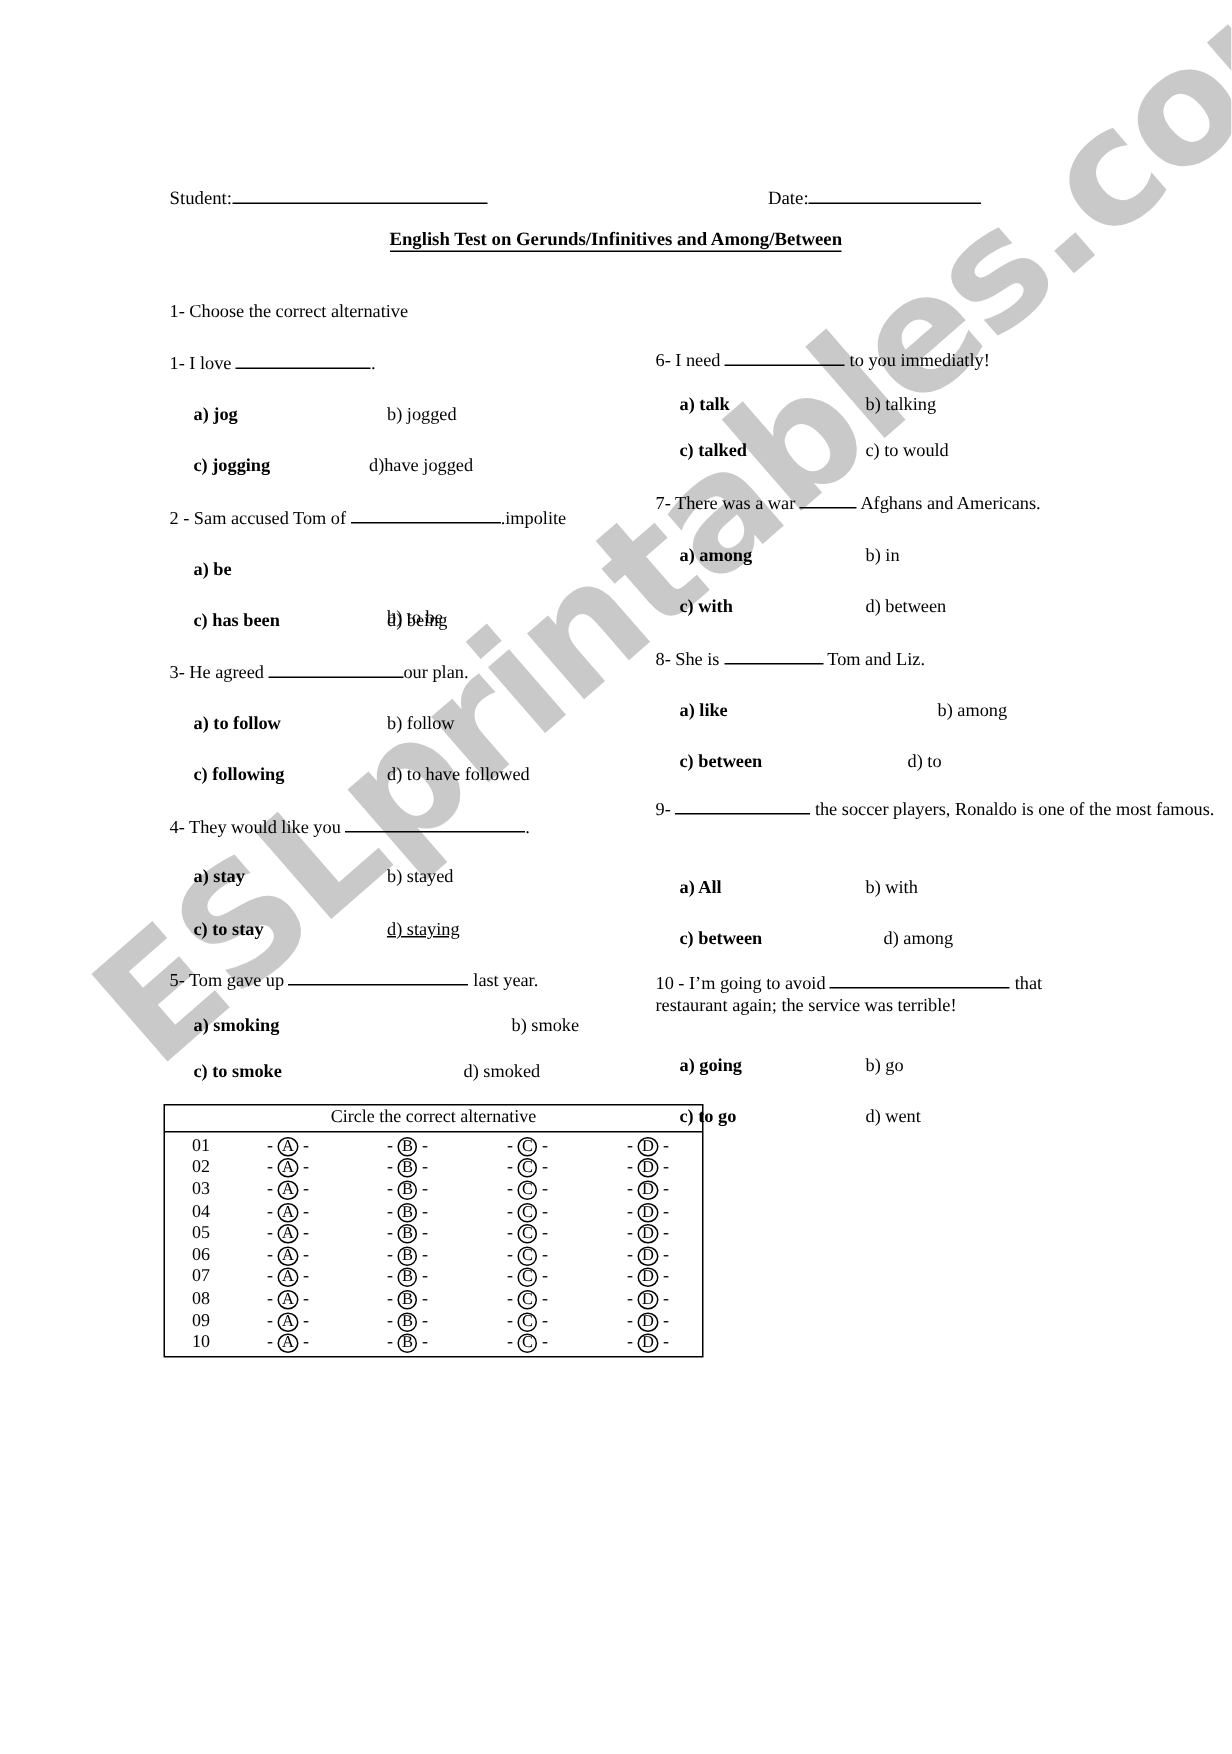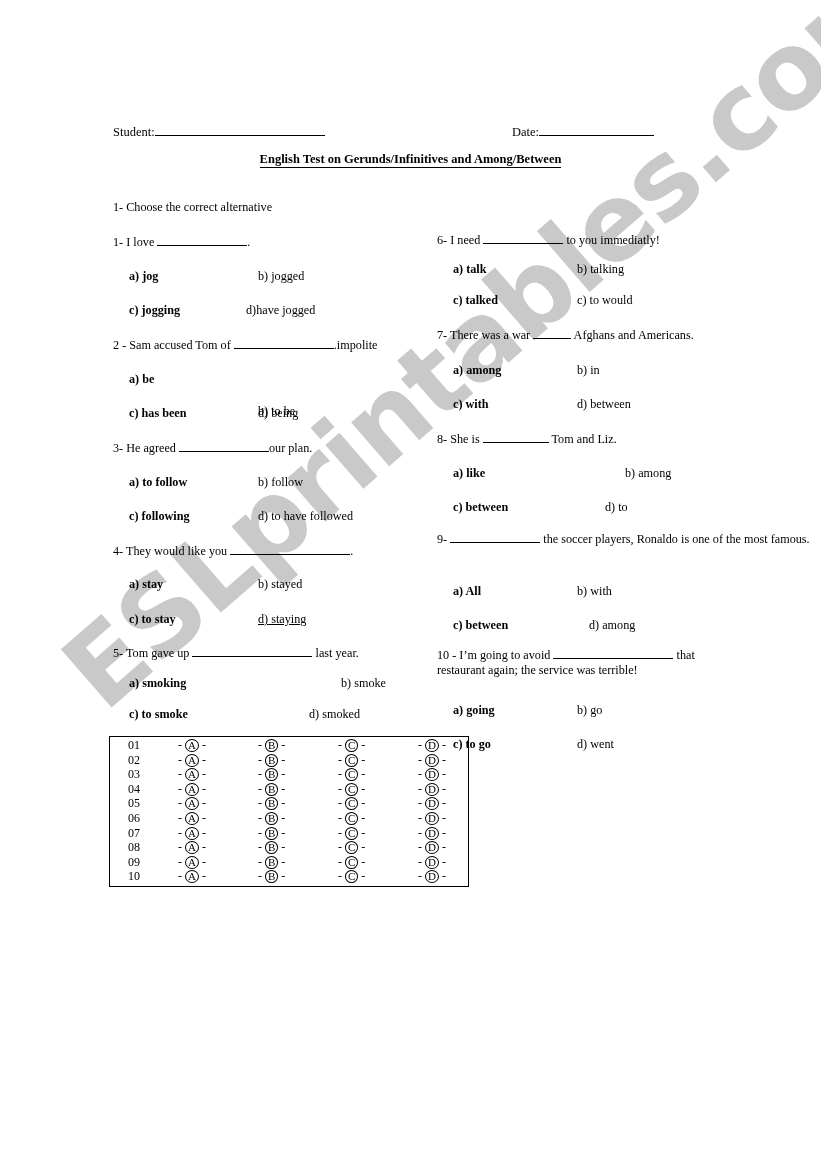--- a/index.html
+++ b/index.html
@@ -258,20 +258,21 @@
           <span class="opt-a">a) going</span>
           <span class="opt-b" style="left: 140px;">b) go</span>
         </div>
         <div class="abs opt-row colR" style="top: 705px; width: 300px;">
           <span class="opt-a">c) to go</span>
           <span class="opt-b" style="left: 140px;">d) went</span>
         </div>
       </div>
 
     <div id="answer-table">
+      <div class="tbl-head">Circle the correct alternative</div>
       <div class="tbl-body" id="answer-rows">
           <div class="ans-row">
             <span class="ans-num">01</span>
             <span class="ans-opt-a"><span>- </span><span class="circled">A</span><span> -</span></span>
             <span class="ans-opt-b"><span>- </span><span class="circled">B</span><span> -</span></span>
             <span class="ans-opt-c"><span>- </span><span class="circled">C</span><span> -</span></span>
             <span class="ans-opt-d"><span>- </span><span class="circled">D</span><span> -</span></span>
           </div>
           <div class="ans-row">
             <span class="ans-num">02</span>

